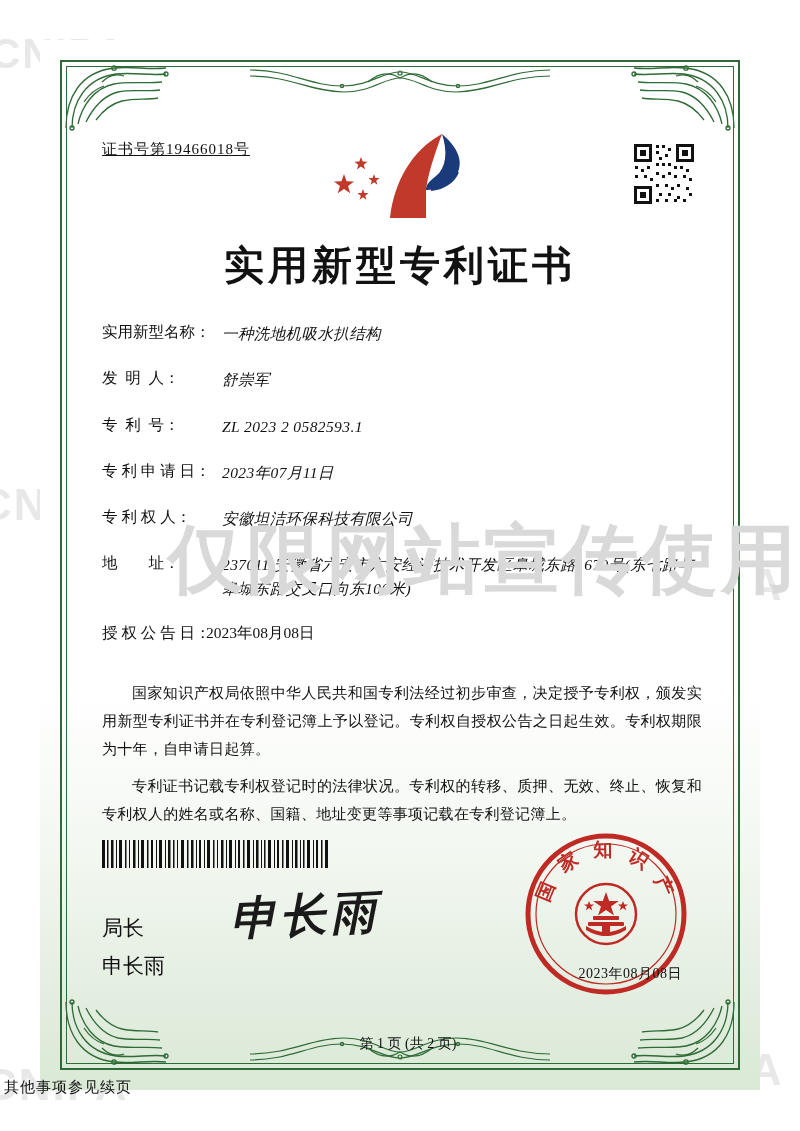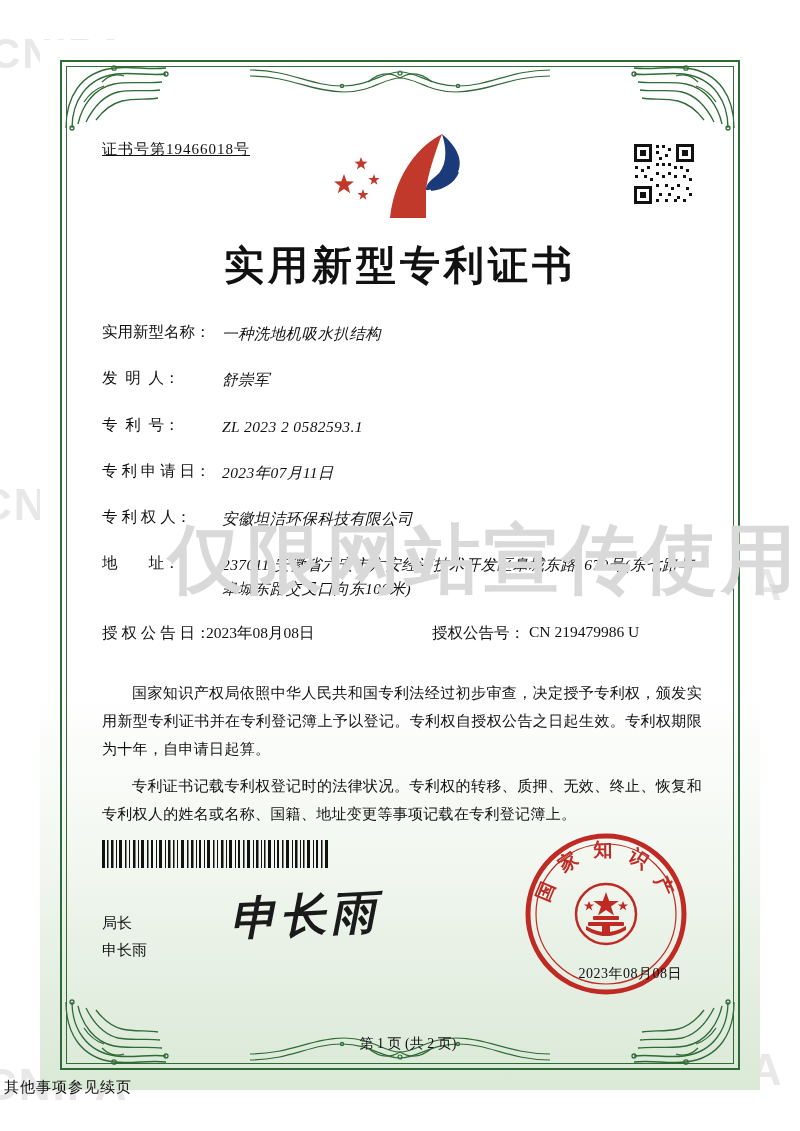--- a/index.html
+++ b/index.html
@@ -215,21 +215,21 @@
     width: 230px;
     height: 28px;
     z-index: 4;
   }
 
   
   .sig-label {
     position: absolute;
     left: 62px;
     top: 870px;
-    font-size: 15px;
+    font-size: 21px;
     line-height: 1.8;
     color: #111;
     z-index: 4;
   }
   .sig-script {
     position: absolute;
     left: 190px;
     top: 845px;
     font-family: "Liberation Serif", serif;
     font-style: italic;
@@ -486,24 +486,20 @@
     </div>
     <div class="field addr">
       <span class="lbl">地        址：</span>
       <span class="val">237011 安徽省六安市六安经济技术开发区皋城东路1679号(东七路与皋城东路交叉口向东100米)</span>
     </div>
 
     <div class="row2">
       <div class="c1">
         <span class="lbl">授 权 公 告 日：</span>
         <span class="val">2023年08月08日</span>
-      </div>
-      <div class="c2">
-        <span class="lbl">授权公告号：</span>
-        <span class="val">CN 219479986 U</span>
       </div>
     </div>
   </div>
 
   <div class="paras">
     <div class="para">国家知识产权局依照中华人民共和国专利法经过初步审查，决定授予专利权，颁发实用新型专利证书并在专利登记簿上予以登记。专利权自授权公告之日起生效。专利权期限为十年，自申请日起算。</div>
     <div class="para">专利证书记载专利权登记时的法律状况。专利权的转移、质押、无效、终止、恢复和专利权人的姓名或名称、国籍、地址变更等事项记载在专利登记簿上。</div>
   </div>
 
   <div class="barcode">

